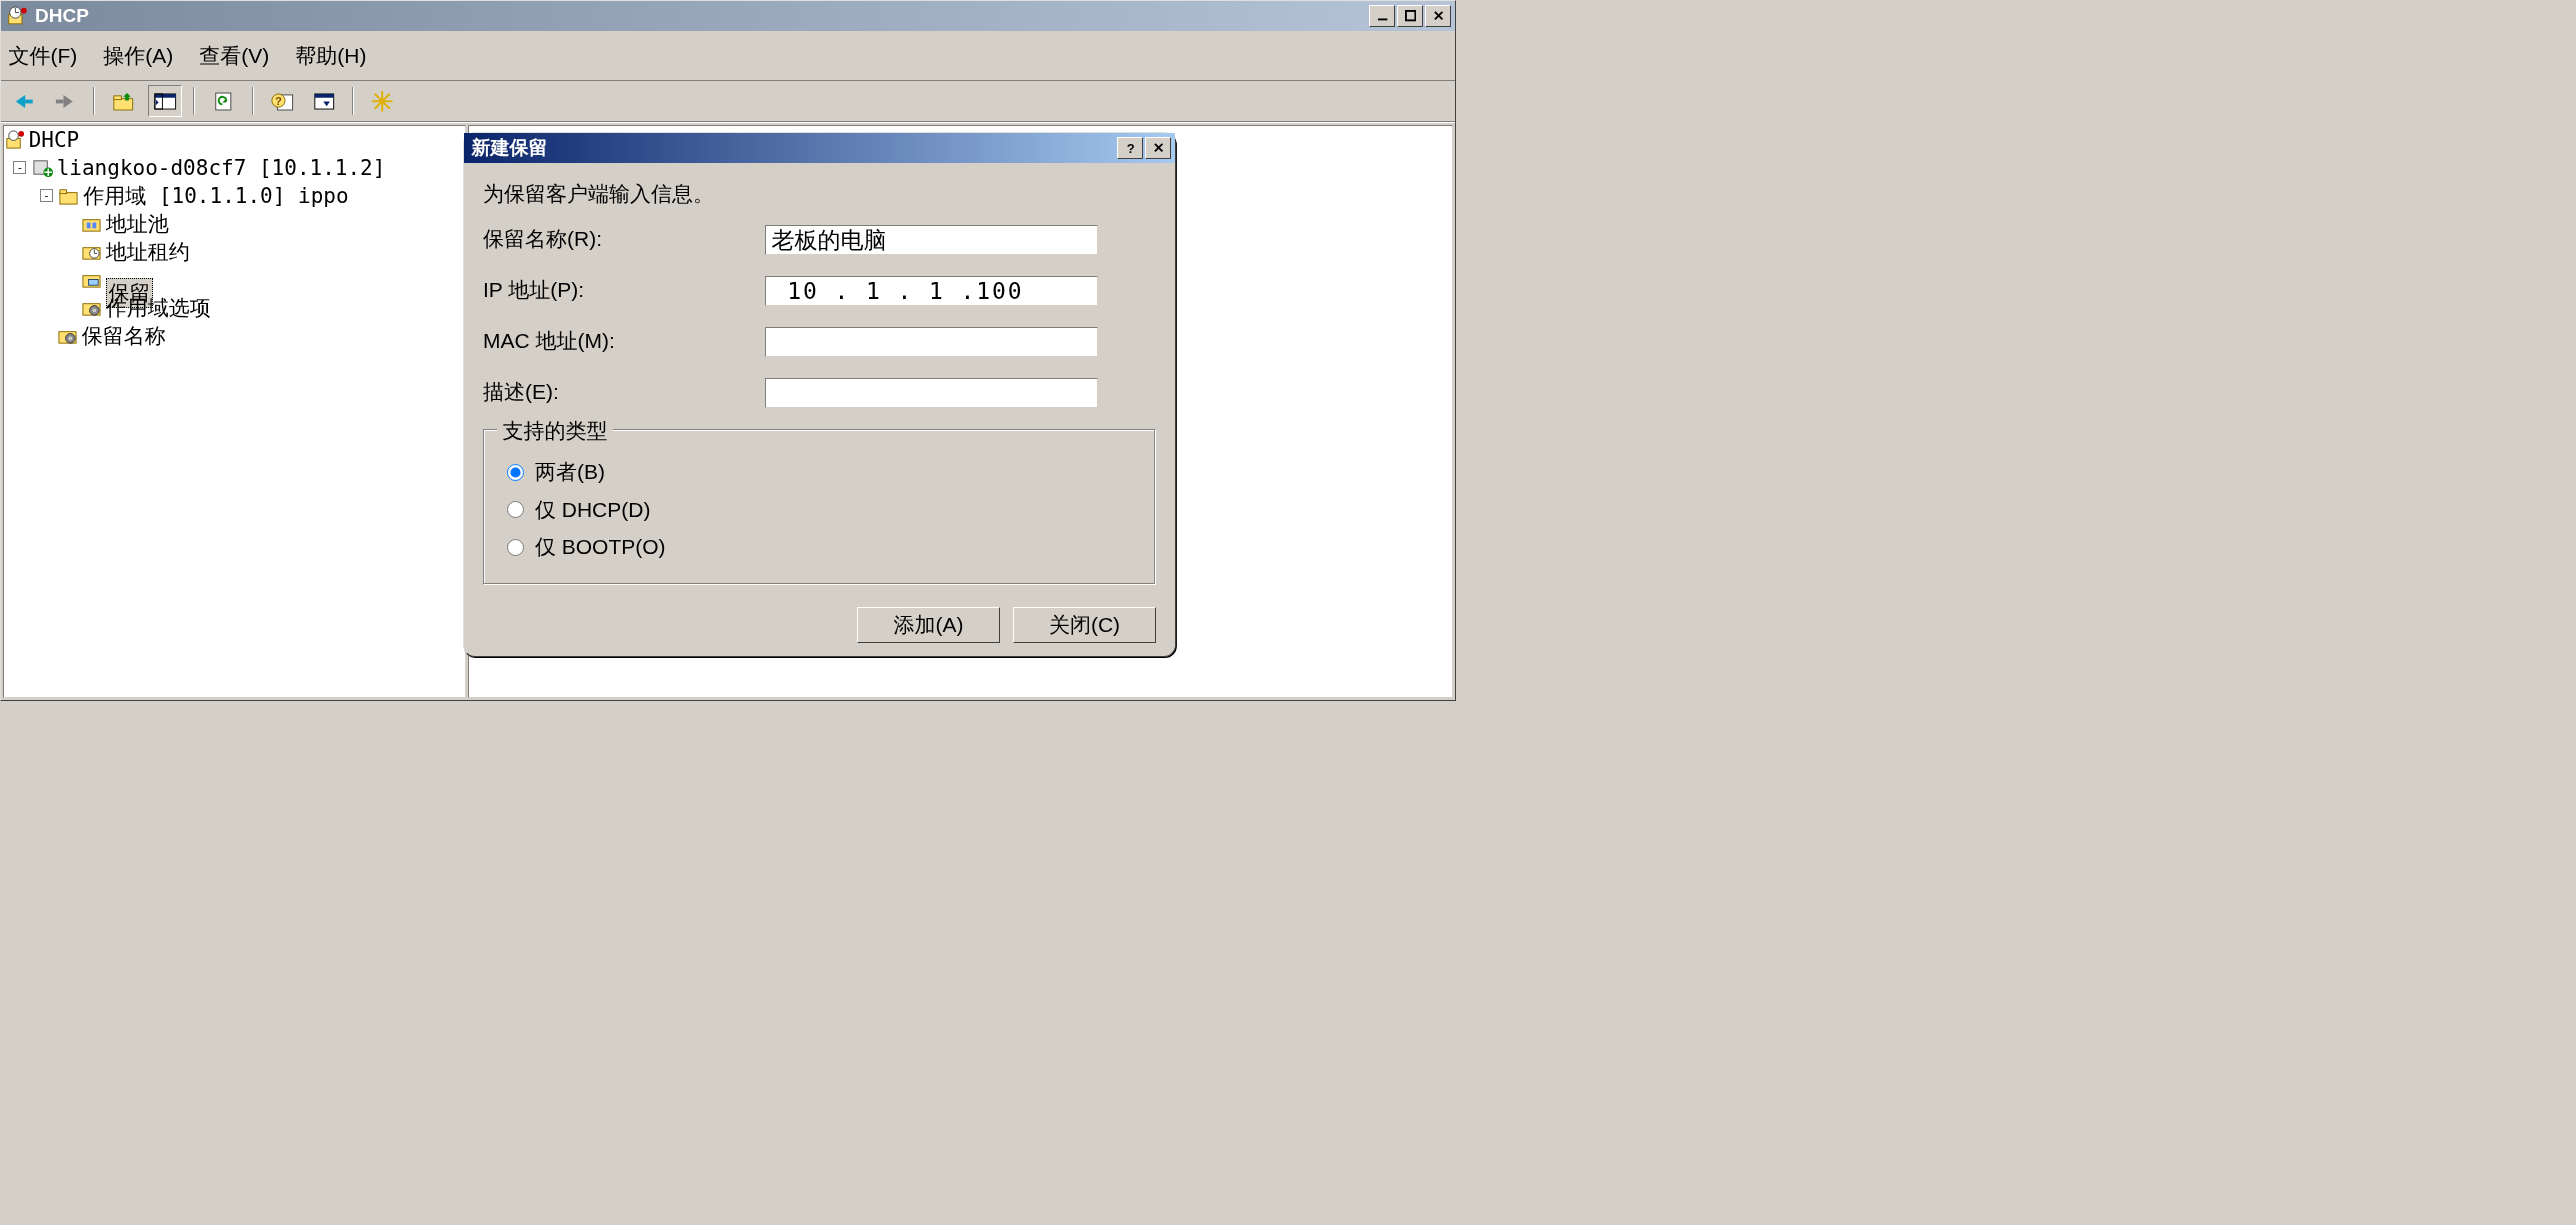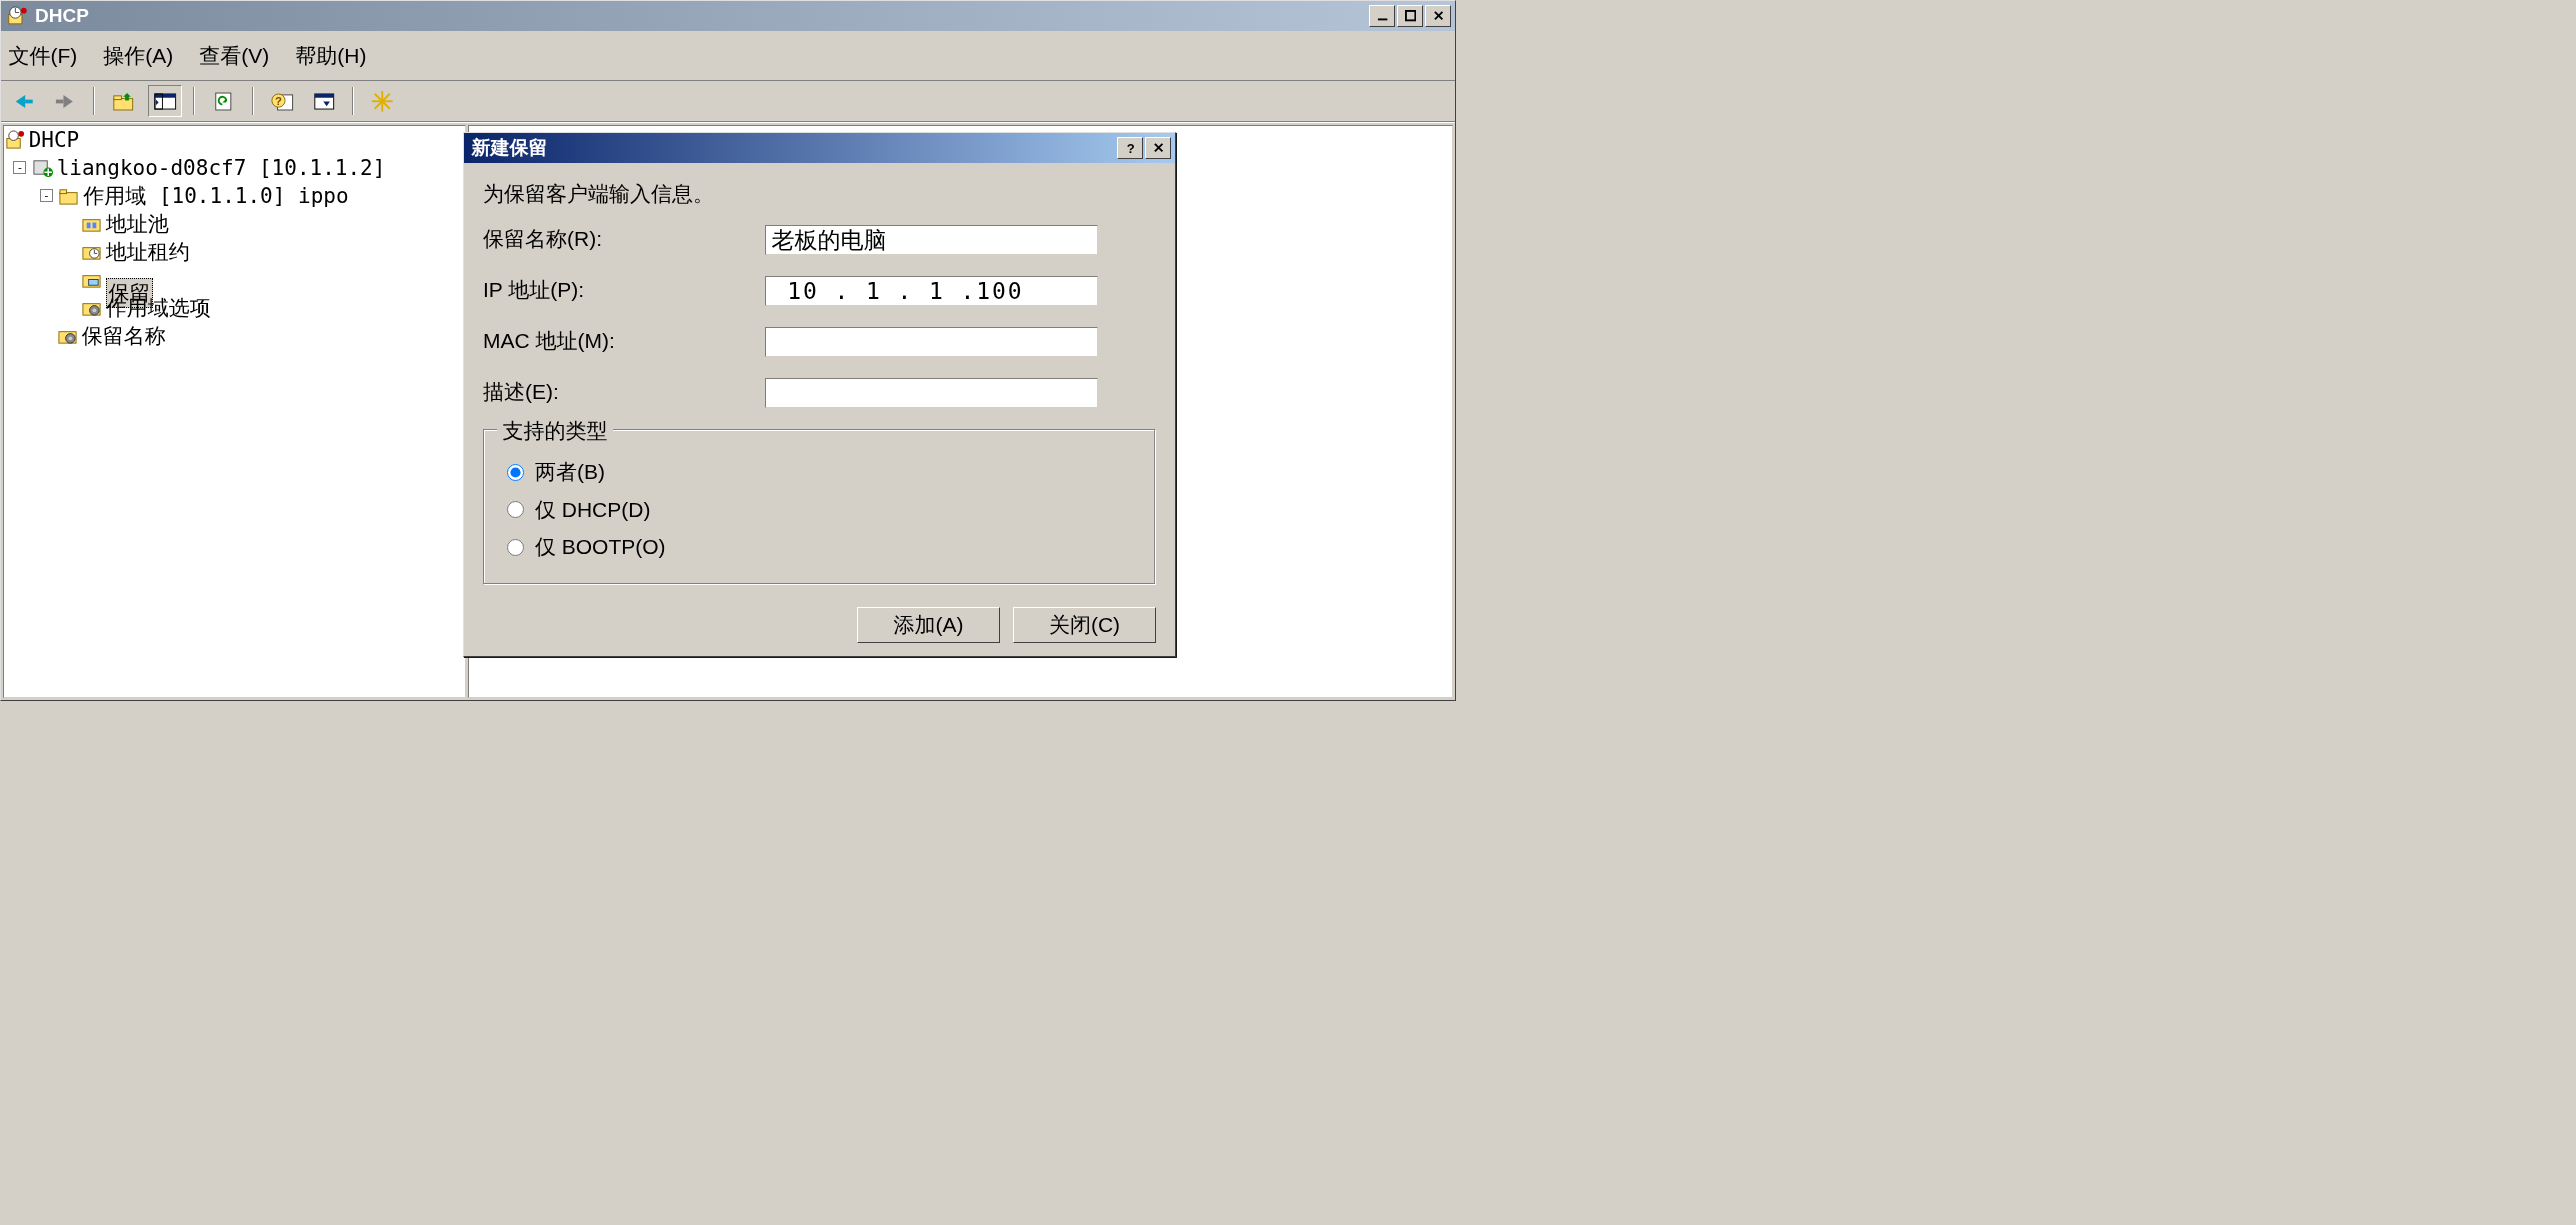--- a/index.html
+++ b/index.html
@@ -429,21 +429,21 @@
         </ul>
       </div>
     </div>
 
     <div class="right-pane">
       <span class="right-content-text">地址。排</span>
     </div>
   </div>
 </div>
 
-<div class="dialog" style="left:463px; top:132px;">
+<div class="dialog" style="left:463px; top:132px;border-radius:12px;">
   <div class="titlebar active">
     <span class="title-text" style="font-weight:bold;">新建保留</span>
     <span class="win-btn">
       <svg width="11.3" height="13" viewBox="0 0 12 14" style="font-size:14px">
           <text x="6" y="12" font-size="14" text-anchor="middle" font-weight="bold">?</text>
         </svg>
     </span>
     <span class="win-btn">
       <svg width="11.3" height="11.3" viewBox="0 0 12 12">
           <line x1="2" y1="2" x2="10" y2="10" stroke="#000" stroke-width="2"></line>

